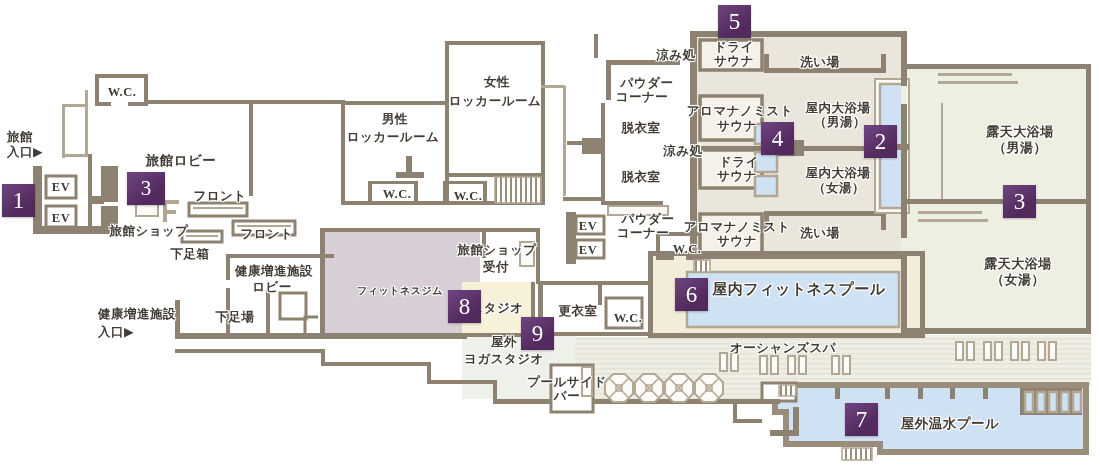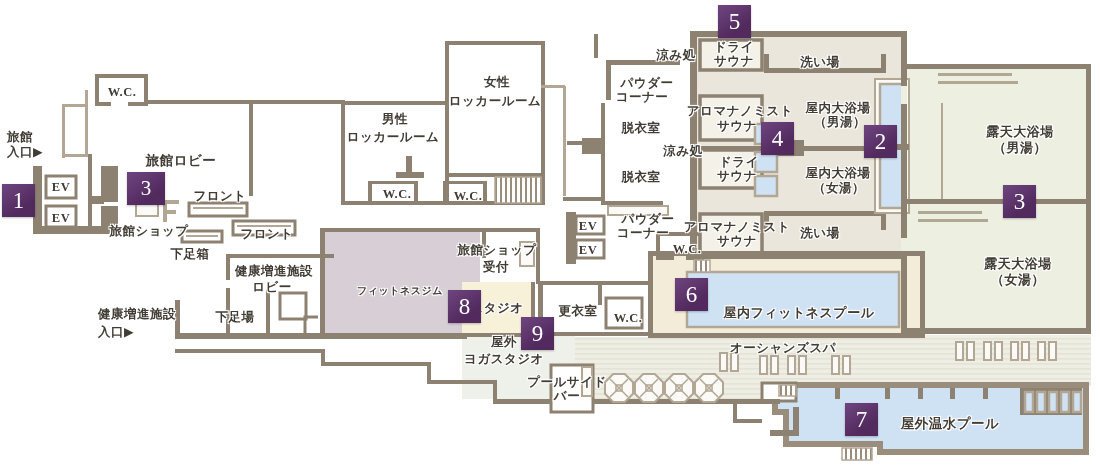--- a/index.html
+++ b/index.html
@@ -326,21 +326,21 @@
       <div class="lbl" style="left: 820px; top: 62px;">洗い場</div>
       <div class="lbl" style="left: 838px; top: 108px;">屋内大浴場</div>
       <div class="lbl" style="left: 840px; top: 122px;">（男湯）</div>
       <div class="lbl" style="left: 838px; top: 173px;">屋内大浴場</div>
       <div class="lbl" style="left: 839px; top: 188px;">（女湯）</div>
       <div class="lbl" style="left: 820px; top: 233px;">洗い場</div>
       <div class="lbl" style="left: 1020px; top: 131px; font-size: 13px;">露天大浴場</div>
       <div class="lbl" style="left: 1020px; top: 147px; font-size: 13px;">（男湯）</div>
       <div class="lbl" style="left: 1018px; top: 263px; font-size: 13px;">露天大浴場</div>
       <div class="lbl" style="left: 1018px; top: 279px; font-size: 13px;">（女湯）</div>
-      <div class="lbl" style="left: 799px; top: 312px; font-size: 13px;">屋内フィットネスプール</div>
+      <div class="lbl" style="left: 799px; top: 289px; font-size: 15px;">屋内フィットネスプール</div>
       <div class="lbl" style="left: 783px; top: 348px;">オーシャンズスパ</div>
       <div class="lbl" style="left: 578px; top: 311px;">更衣室</div>
       <div class="lbl" style="left: 628px; top: 318px;">W.C.</div>
       <div class="lbl" style="left: 497px; top: 308px;">スタジオ</div>
       <div class="lbl" style="left: 504px; top: 342px;">屋外</div>
       <div class="lbl" style="left: 504px; top: 359px;">ヨガスタジオ</div>
       <div class="lbl" style="left: 567px; top: 382px;">プールサイド</div>
       <div class="lbl" style="left: 567px; top: 396px;">バー</div>
       <div class="lbl" style="left: 400px; top: 271px; font-size: 10px; margin-top: 20px;">フィットネスジム</div>
       <div class="lbl" style="left: 950px; top: 424px; font-size: 13.5px;">屋外温水プール</div>

